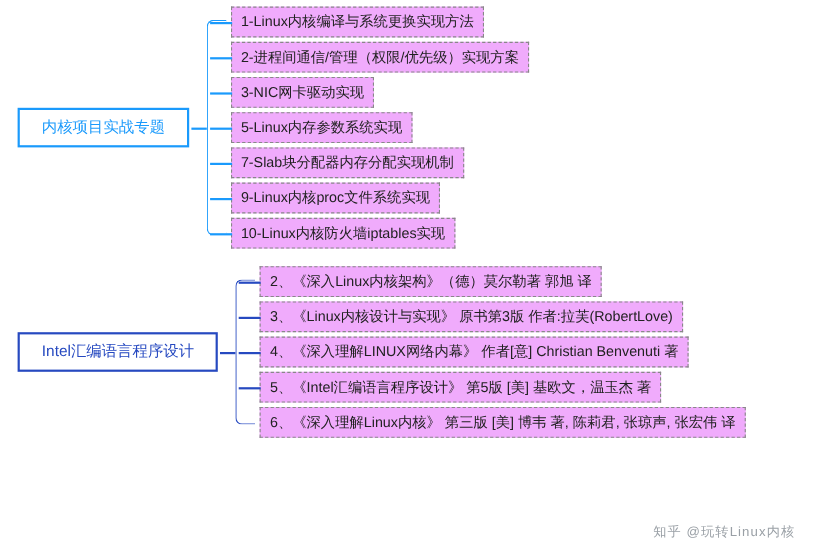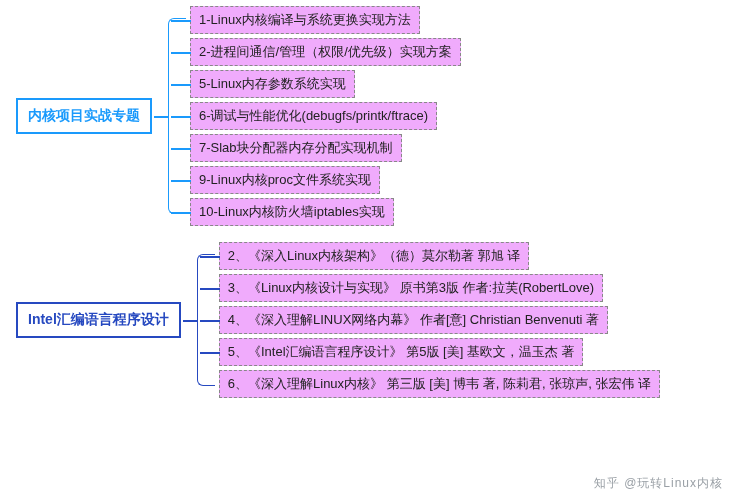--- a/index.html
+++ b/index.html
@@ -14,22 +14,22 @@
     }
     .section {
       display: flex;
       align-items: center;
       position: relative;
     }
     .section-1 { margin-top: 6px; }
     .section-2 { margin-top: 16px; }
     .root-node {
       border: 2px solid;
-      padding: 7px 10px;
-      font-weight: bold;
+      padding: 7px 20px;
+      font-weight: normal;
       font-size: 14px;
       white-space: nowrap;
       position: relative;
       z-index: 2;
       background: #fff;
       margin-left: 16px;
     }
     .root-1 { color: #1a9afc; border-color: #1a9afc; }
     .root-2 { color: #2649c0; border-color: #2649c0; }
     .children {
@@ -94,22 +94,22 @@
 <body>
 
 <div id="root">
     <div class="section section-1">
       <div class="root-node root-1">内核项目实战专题</div>
       <div class="children">
         <div class="bracket bracket-1"></div>
         <div class="stem stem-1"></div>
         <div class="child-node">1-Linux内核编译与系统更换实现方法<div class="twig twig-1"></div></div>
         <div class="child-node">2-进程间通信/管理（权限/优先级）实现方案<div class="twig twig-1"></div></div>
+        <div class="child-node">3-NIC网卡驱动实现<div class="twig twig-1"></div></div>
         <div class="child-node">5-Linux内存参数系统实现<div class="twig twig-1"></div></div>
-        <div class="child-node">6-调试与性能优化(debugfs/printk/ftrace)<div class="twig twig-1"></div></div>
         <div class="child-node">7-Slab块分配器内存分配实现机制<div class="twig twig-1"></div></div>
         <div class="child-node">9-Linux内核proc文件系统实现<div class="twig twig-1"></div></div>
         <div class="child-node">10-Linux内核防火墙iptables实现<div class="twig twig-1"></div></div>
       </div>
     </div>
     <div class="section section-2">
       <div class="root-node root-2">Intel汇编语言程序设计</div>
       <div class="children">
         <div class="bracket bracket-2"></div>
         <div class="stem stem-2"></div>

